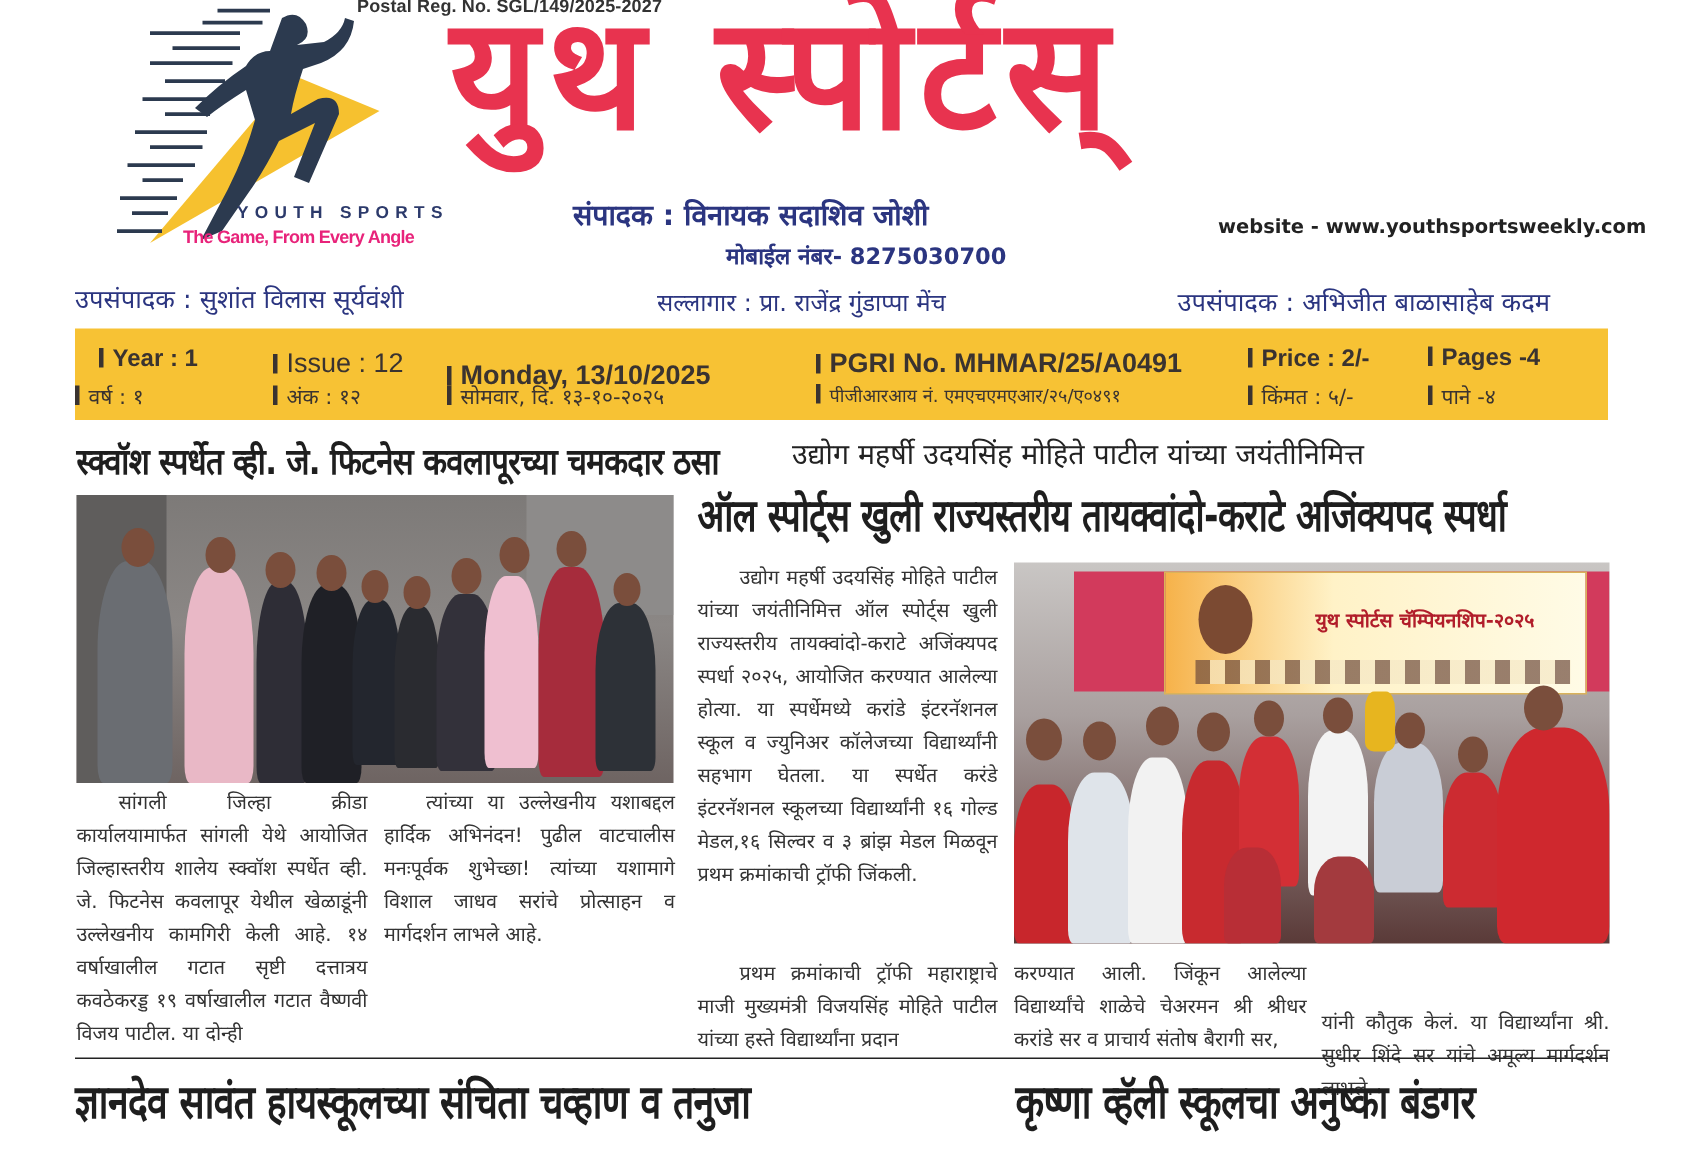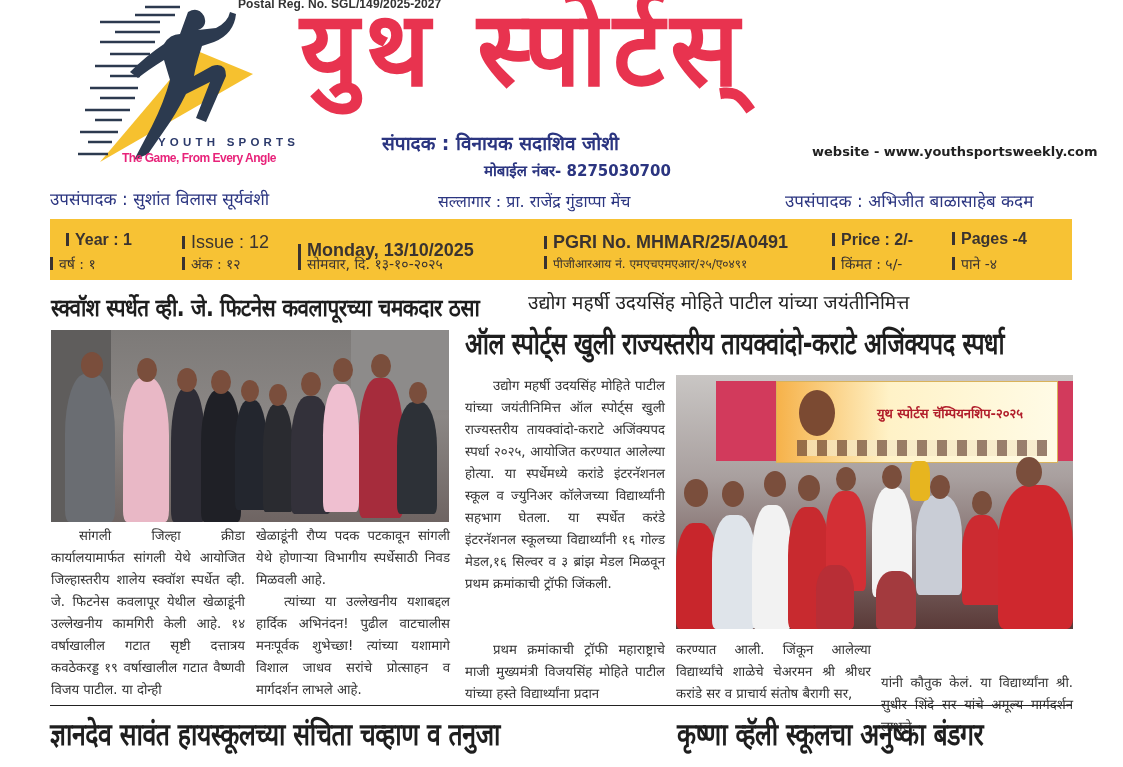--- a/index.html
+++ b/index.html
@@ -119,21 +119,20 @@
   <div class="person" style="left:308px;top:48px;width:44px;height:140px;background:#a62c3c;"></div>
     <div class="head" style="left:320px;top:24px;width:20px;height:24px;"></div>
   <div class="person" style="left:346px;top:72px;width:40px;height:112px;background:#2d3137;"></div>
     <div class="head" style="left:358px;top:52px;width:18px;height:22px;"></div>
 </div>
 
 <div class="col body-text" style="left:51px;top:525px;width:194px;">
   <div class="indent">सांगली जिल्हा क्रीडा कार्यालयामार्फत सांगली येथे आयोजित जिल्हास्तरीय शालेय स्क्वॉश स्पर्धेत व्ही. जे. फिटनेस कवलापूर येथील खेळाडूंनी उल्लेखनीय कामगिरी केली आहे. १४ वर्षाखालील गटात सृष्टी दत्तात्रय कवठेकरड्ड १९ वर्षाखालील गटात वैष्णवी विजय पाटील. या दोन्ही</div>
 </div>
 <div class="col body-text" style="left:256px;top:525px;width:194px;">
-  <div>खेळाडूंनी रौप्य पदक पटकावून सांगली येथे होणाऱ्या विभागीय स्पर्धेसाठी निवड मिळवली आहे.</div>
   <div class="indent">त्यांच्या या उल्लेखनीय यशाबद्दल हार्दिक अभिनंदन! पुढील वाटचालीस मनःपूर्वक शुभेच्छा! त्यांच्या यशामागे विशाल जाधव सरांचे प्रोत्साहन व मार्गदर्शन लाभले आहे.</div>
 </div>
 
 <div class="abs kicker">उद्योग महर्षी उदयसिंह मोहिते पाटील यांच्या जयंतीनिमित्त</div>
 <div class="abs hl story2-hl">ऑल स्पोर्ट्स खुली राज्यस्तरीय तायक्वांदो-कराटे अजिंक्यपद स्पर्धा</div>
 
 <div class="col body-text" style="left:465px;top:375px;width:200px;">
   <div class="indent">उद्योग महर्षी उदयसिंह मोहिते पाटील यांच्या जयंतीनिमित्त ऑल स्पोर्ट्स खुली राज्यस्तरीय तायक्वांदो-कराटे अजिंक्यपद स्पर्धा २०२५, आयोजित करण्यात आलेल्या होत्या. या स्पर्धेमध्ये करांडे इंटरनॅशनल स्कूल व ज्युनिअर कॉलेजच्या विद्यार्थ्यांनी सहभाग घेतला. या स्पर्धेत करंडे इंटरनॅशनल स्कूलच्या विद्यार्थ्यांनी १६ गोल्ड मेडल,१६ सिल्वर व ३ ब्रांझ मेडल मिळवून प्रथम क्रमांकाची ट्रॉफी जिंकली.</div>
 </div>
 <div class="col body-text" style="left:465px;top:639px;width:200px;">

